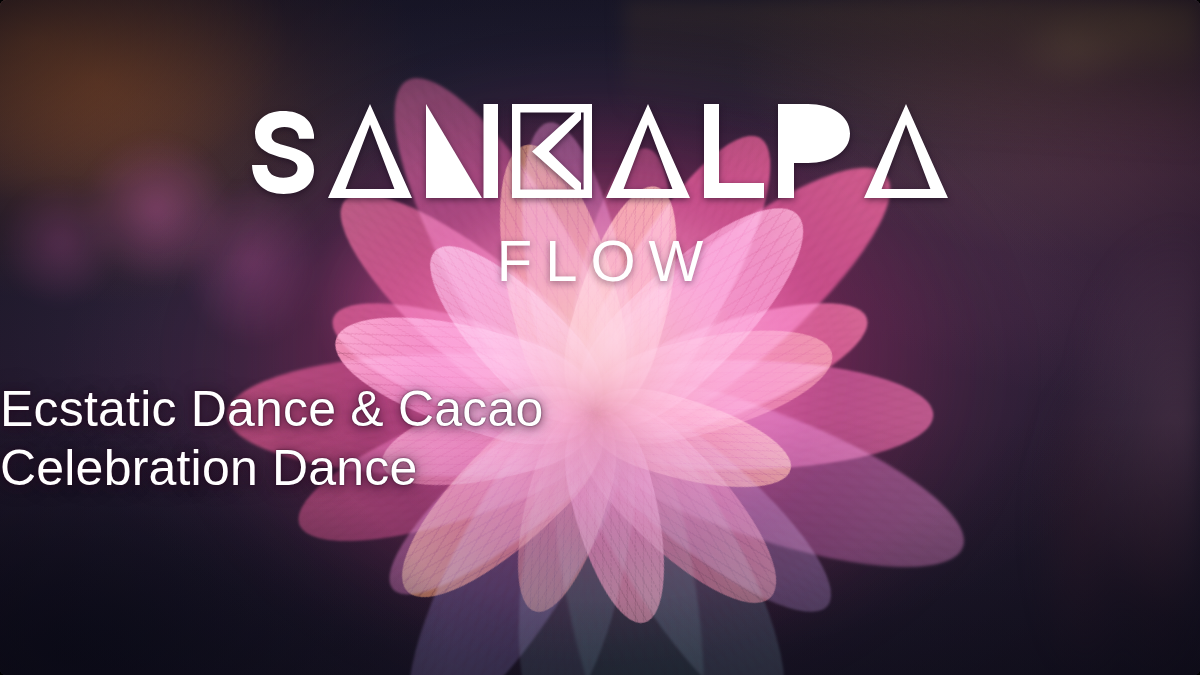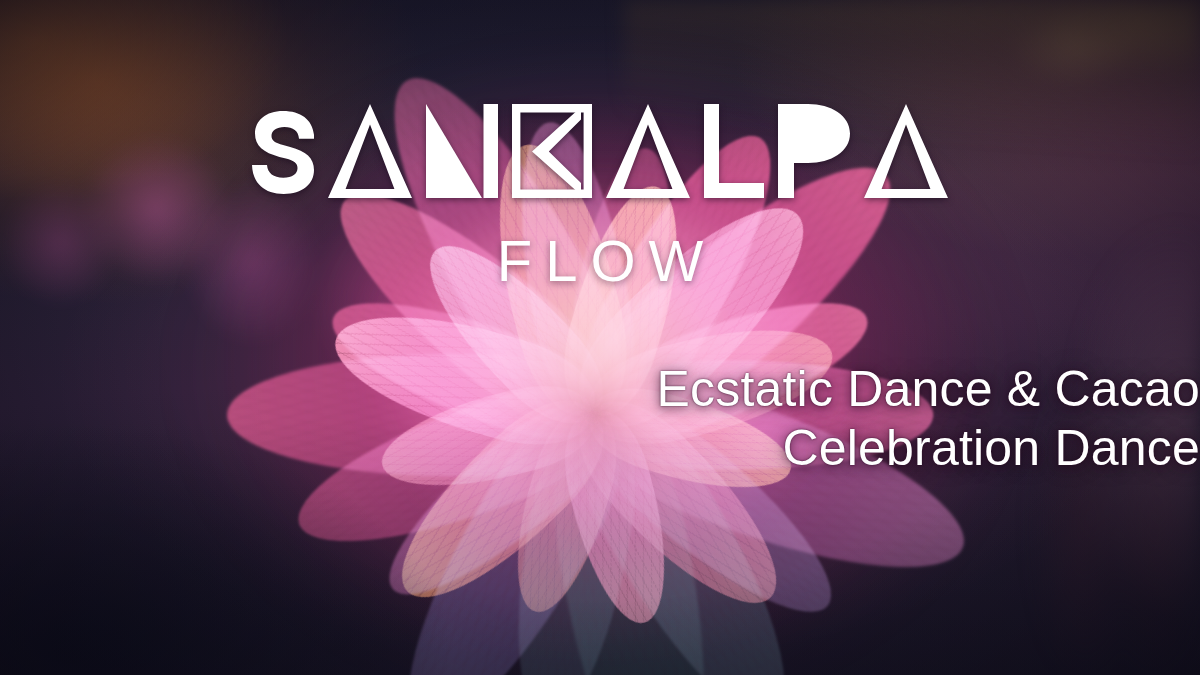--- a/index.html
+++ b/index.html
@@ -4,20 +4,21 @@
 <style>
   html,body{margin:0;padding:0;background:#000;}
   body{font-family:"Liberation Sans", sans-serif;}
 
   #poster{
     position:relative;
     width:1200px;height:675px;
     overflow:hidden;
     background:#1b1a2b;
     isolation:isolate;
+    border-radius:6px;
   }
 
   
   .layer{position:absolute;inset:0;}
 
   
   .bg-base{
     background:
       radial-gradient(ellipse 38% 46% at 8% 12%, rgba(196,104,44,.55) 0%, rgba(140,70,40,.18) 48%, rgba(0,0,0,0) 72%),
       radial-gradient(ellipse 30% 34% at 3% 6%,  rgba(224,134,58,.55) 0%, rgba(0,0,0,0) 70%),
@@ -145,22 +146,22 @@
     font-size:58px;
     font-weight:300;
     letter-spacing:13px;
     text-indent:13px;
     line-height:1;
     text-shadow:0 2px 7px rgba(30,6,30,.45);
   }
 
   
   .headline{
-    position:absolute;left:0;right:0;top:360px;
-    text-align:right;
+    position:absolute;left:0;right:0;top:380px;
+    text-align:left;
     color:#fff;
     font-size:50px;
     font-weight:400;
     line-height:1.18;
     letter-spacing:.2px;
     text-shadow:
       0 0 2px rgba(40,10,35,.85),
       0 2px 10px rgba(35,8,30,.70),
       0 0 22px rgba(30,6,28,.45);
   }

